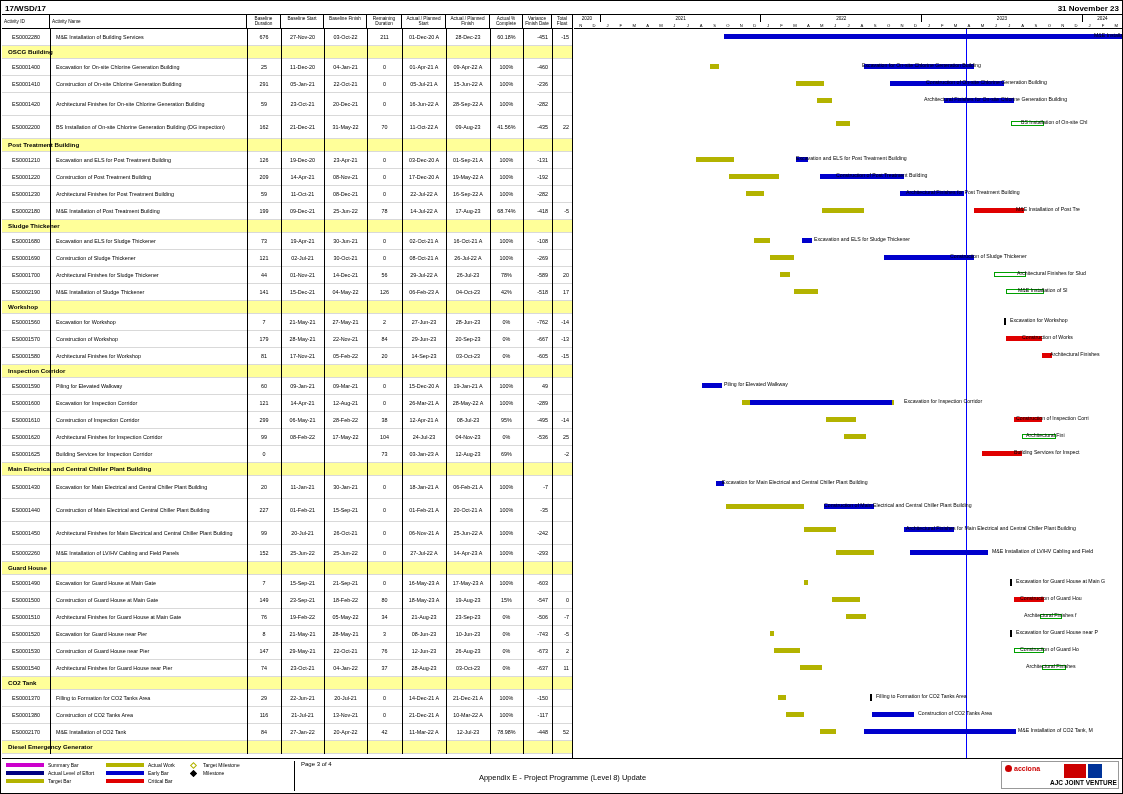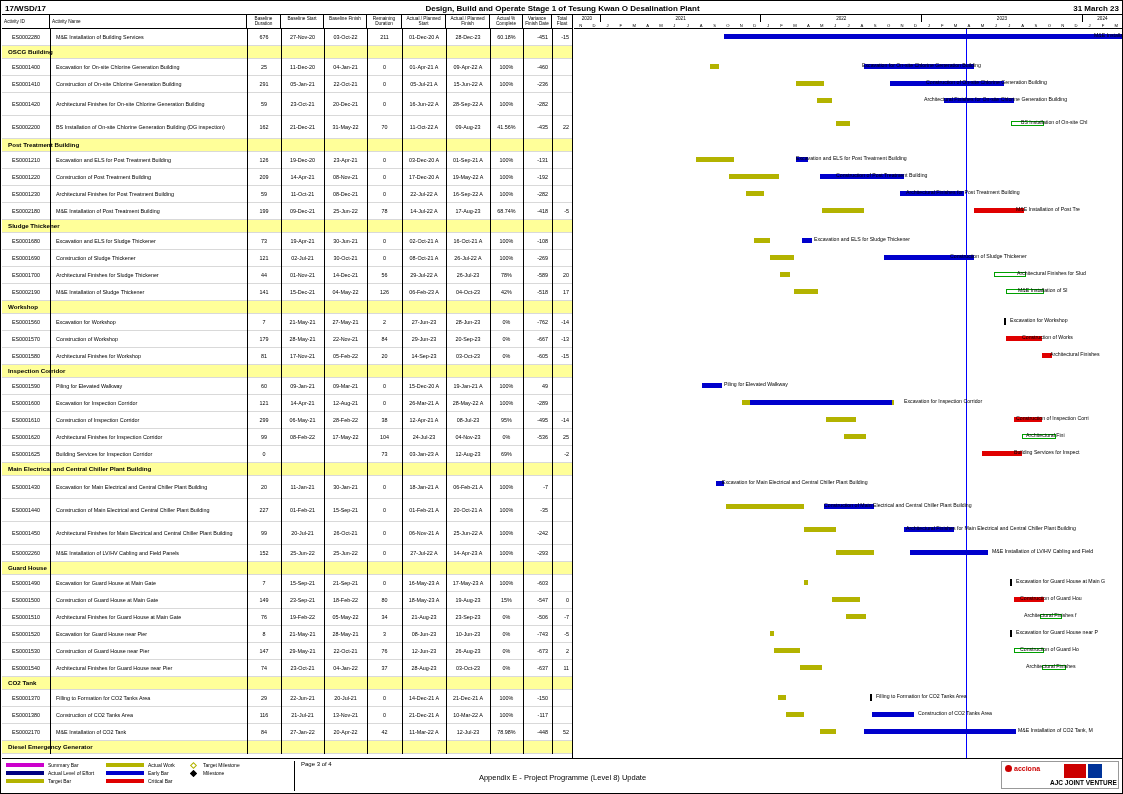--- a/index.html
+++ b/index.html
@@ -86,22 +86,21 @@
   .f-logo .jv { position:absolute; left:48px; top:17px; font-size:6.5px;
                 font-weight:bold; }
 </style>
 </head>
 <body>
 
 <div class="page">
 
   <div class="hdr">
     <div class="proj-no">17/WSD/17</div>
-    <div class="title">Design, Build and Operate Stage 1 of Tesung Kwan O Desalination Plant</div>
-    <div class="date">31 March 23</div>
+    <div class="date">31 November 23</div>
   </div>
 
   <div class="tbl">
     <div class="tbl-head" id="tblHead">
         <div class="th left" style="left: 0px; width: 48px;">
           <div>Activity ID</div>
         </div>
         <div class="th left" style="left: 48px; width: 197px;">
           <div>Activity Name</div>
         </div>

